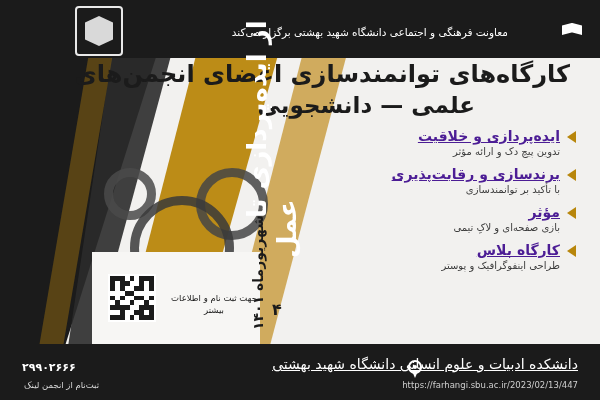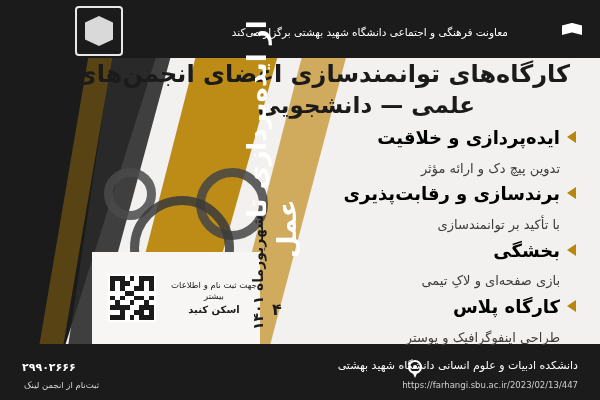--- a/index.html
+++ b/index.html
@@ -143,26 +143,27 @@
     text-align:right;
   }
   .topic .tri{
     position:absolute;right:0;top:3px;
     width:0;height:0;
     border-top:6px solid transparent;
     border-bottom:6px solid transparent;
     border-right:9px solid #b8860b;
   }
   .topic .t-title{
-    color:#000000;font-size:18px;font-weight:bold;
+    color:#4c1d95;font-size:14px;font-weight:bold;
     line-height:1.15;
+    text-decoration:underline;
   }
   .topic .t-desc{
-    color:#3c3c3c;font-size:13px;
-    line-height:1.2;margin-top:12px;
+    color:#3c3c3c;font-size:10px;
+    line-height:1.2;margin-top:2px;
   }
 
   
   .slogan{
     position:absolute;left:242px;top:218px;
     color:#ffffff;font-size:26px;font-weight:bold;
     transform:rotate(-90deg);
     transform-origin:left top;
     white-space:nowrap;
   }
@@ -209,21 +210,21 @@
     position:absolute;left:22px;bottom:26px;
     color:#ffffff;font-size:11px;font-weight:bold;
     letter-spacing:1px;
   }
   .foot-register{
     position:absolute;left:24px;bottom:10px;
     color:#d8d8d8;font-size:8.5px;
   }
   .foot-place{
     position:absolute;right:22px;bottom:28px;
-    color:#ffffff;font-size:11px;
+    color:#ffffff;font-size:14px;text-decoration:underline;
   }
   .pin-icon{
     position:absolute;right:178px;bottom:22px;
     width:14px;height:18px;
   }
   .pin-icon .head{
     width:14px;height:14px;border-radius:50% 50% 50% 50%;
     background:transparent;border:2px solid #ffffff;
     box-sizing:border-box;
   }
@@ -281,21 +282,21 @@
       <div class="t-title">ایده‌پردازی و خلاقیت</div>
       <div class="t-desc">تدوین پیچ دک و ارائه مؤثر</div>
     </div>
     <div class="topic">
       <span class="tri"></span>
       <div class="t-title">برندسازی و رقابت‌پذیری</div>
       <div class="t-desc">با تأکید بر توانمندسازی</div>
     </div>
     <div class="topic">
       <span class="tri"></span>
-      <div class="t-title">بخشگی</div>
+      <div class="t-title">مؤثر</div>
       <div class="t-desc">بازی صفحه‌ای و لاکِ تیمی</div>
     </div>
     <div class="topic">
       <span class="tri"></span>
       <div class="t-title">کارگاه پلاس</div>
       <div class="t-desc">طراحی اینفوگرافیک و پوستر</div>
     </div>
   </div>
 
   <div class="slogan">از ایده‌پردازی تا</div>
@@ -383,21 +384,20 @@
         <i></i>
         <i class="on"></i>
         <i></i>
         <i class="on"></i>
         <i class="on"></i>
         <i class="on"></i>
     </div>
   </div>
   <div class="qr-caption">
     <span>جهت ثبت نام و اطلاعات بیشتر</span>
-    <b>اسکن کنید</b>
   </div>
 
   <div class="foot-phone">۲۹۹۰۲۶۶۶</div>
   <div class="foot-register">ثبت‌نام از انجمن لینک</div>
   <div class="pin-icon">
     <div class="head"></div>
       <div class="dot"></div>
       <div class="tail"></div>
   </div>
   <div class="foot-place">دانشکده ادبیات و علوم انسانی دانشگاه شهید بهشتی</div>

